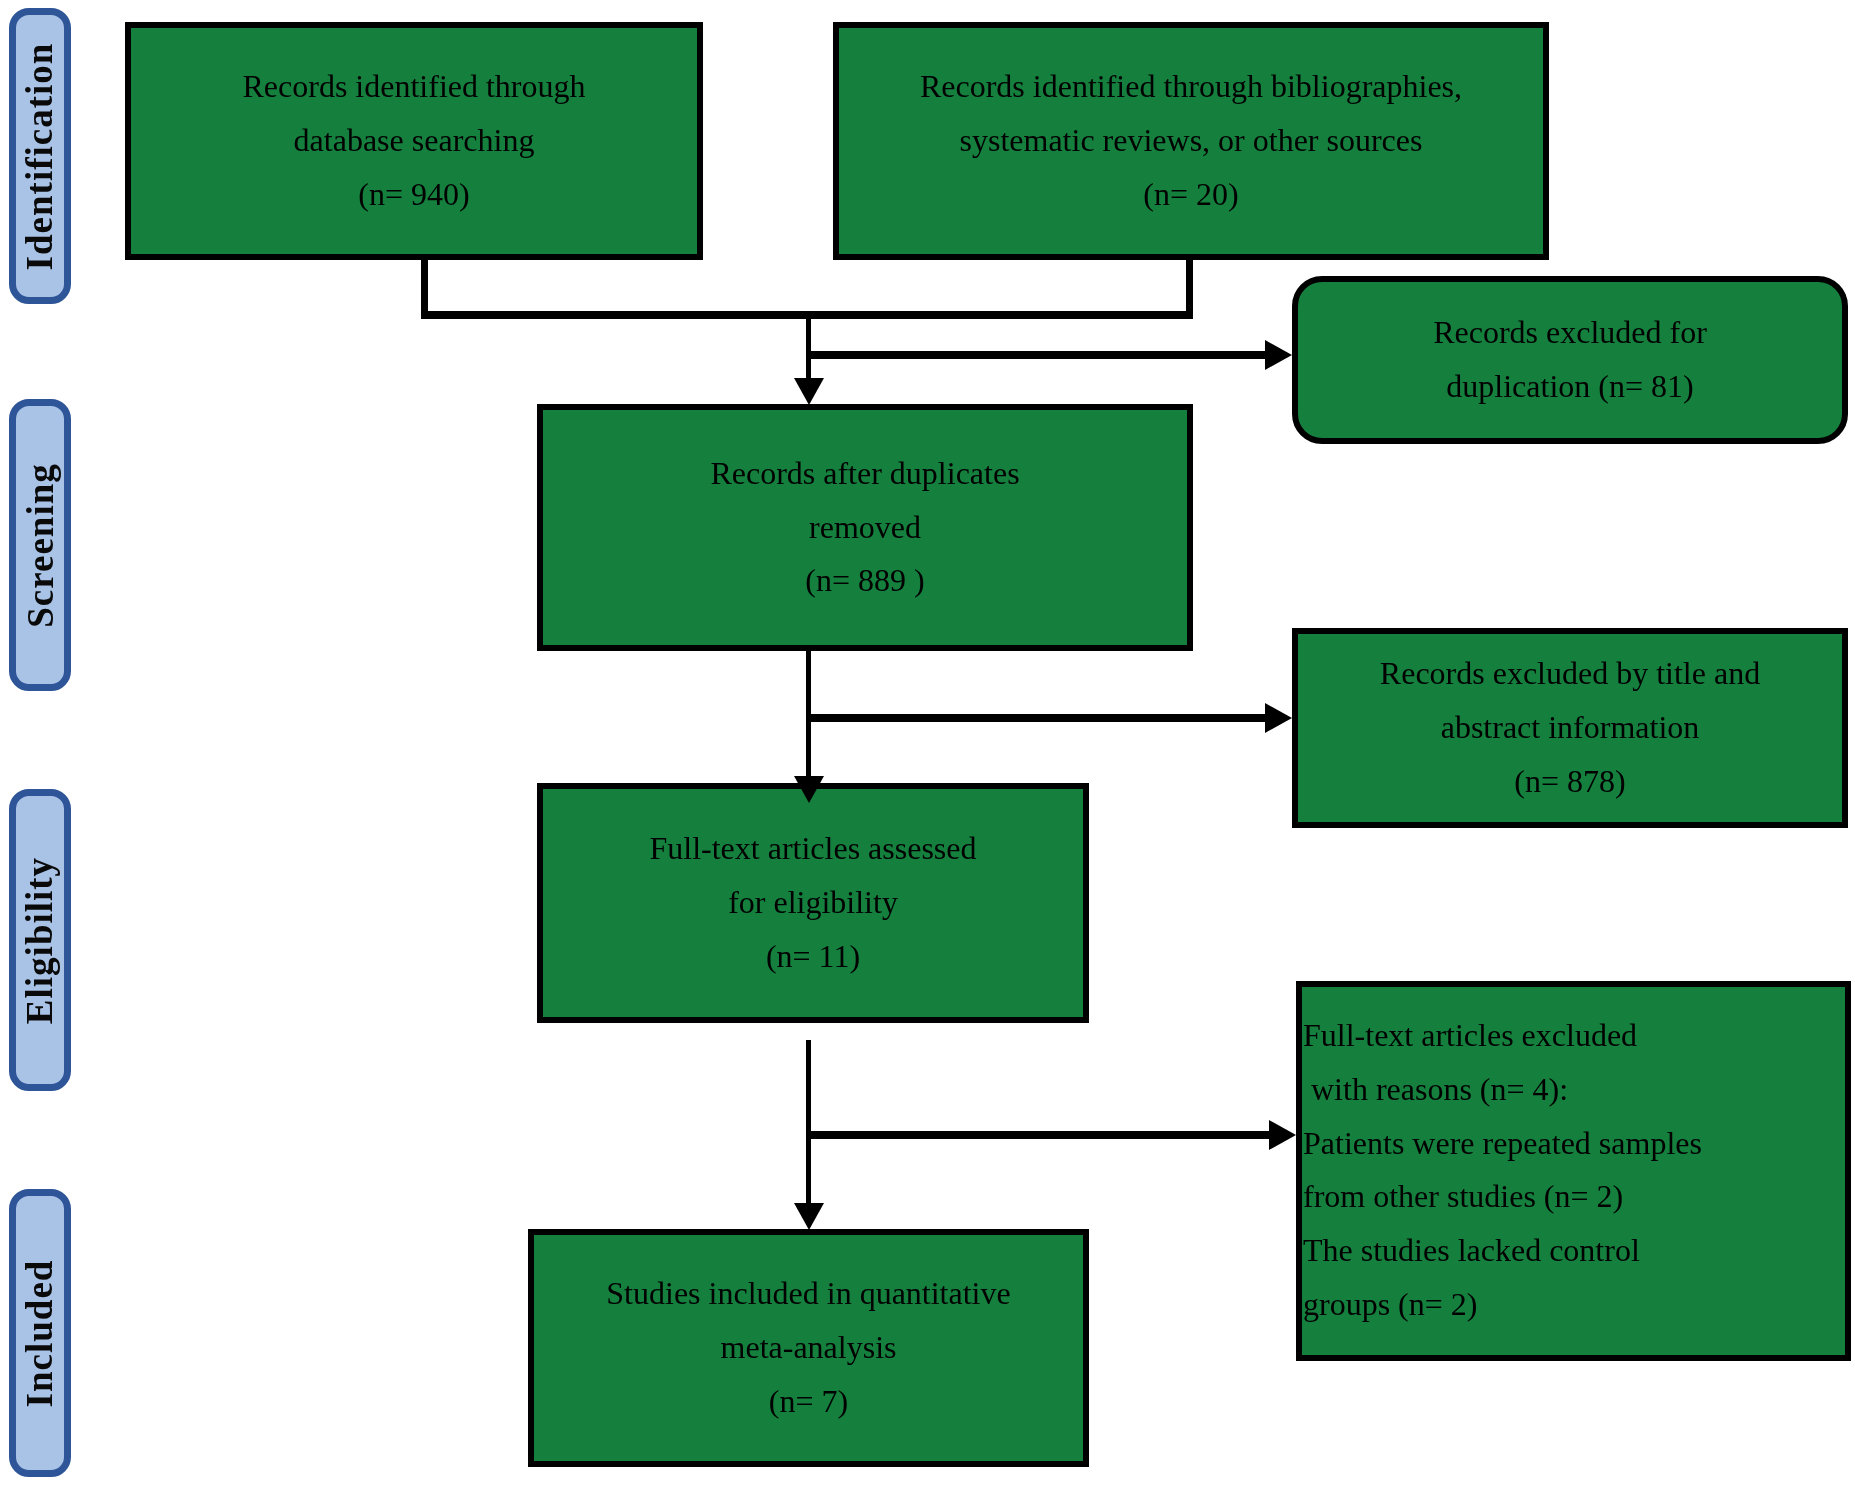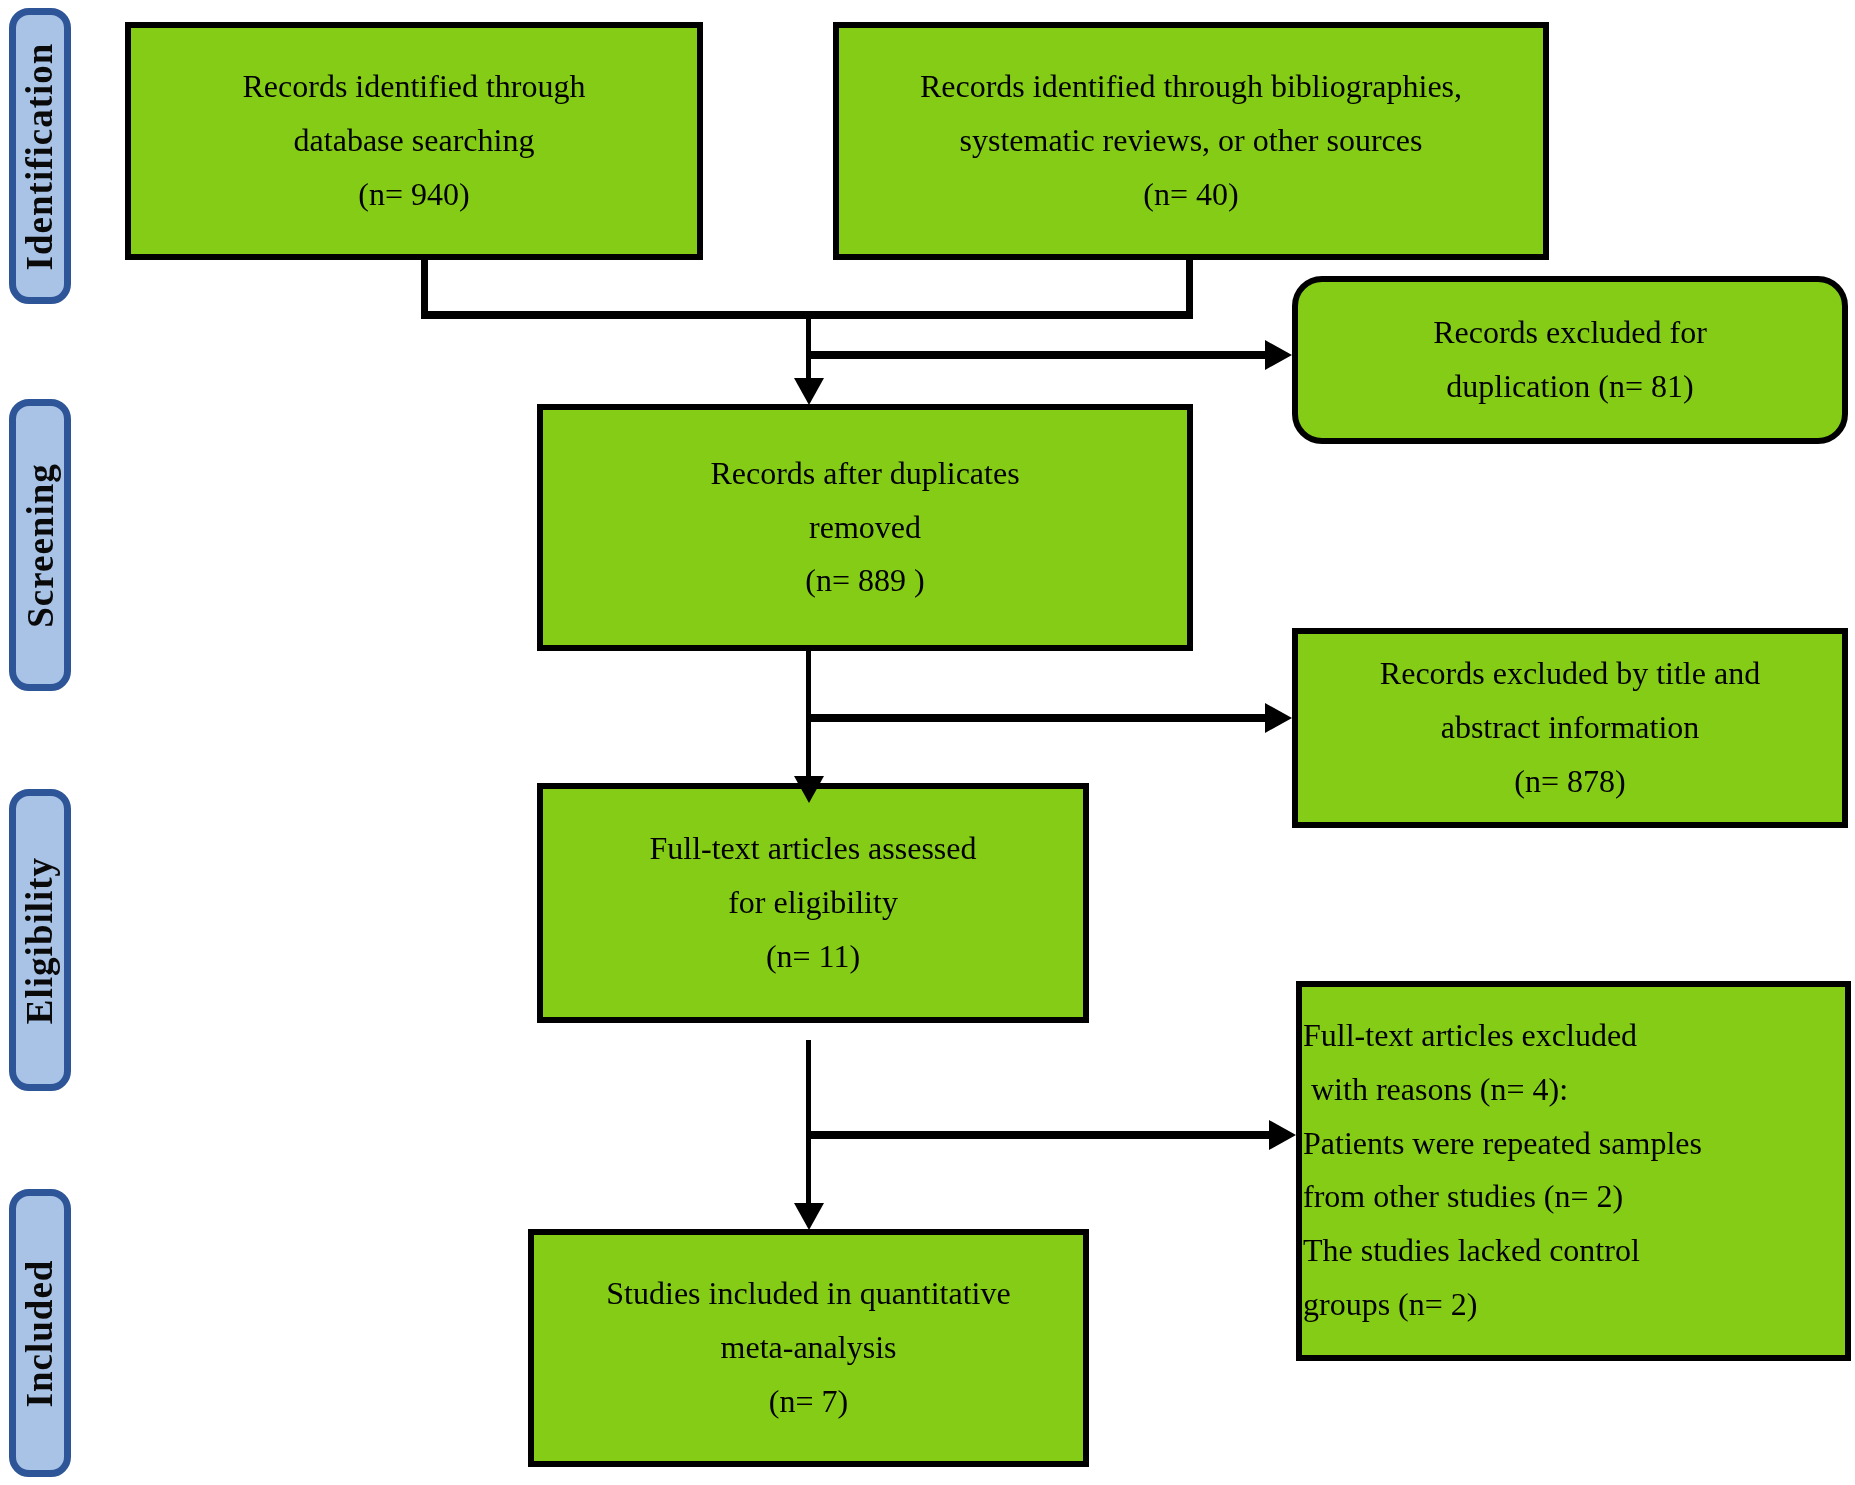--- a/index.html
+++ b/index.html
@@ -23,21 +23,21 @@
     transform:rotate(-90deg);
     white-space:nowrap;
     font-size:37px;font-weight:bold;color:#0a0a0a;
     letter-spacing:1px;
   }
   
   .fbox{
     position:absolute;
     border:6px solid var(--box-border,#000);
     box-sizing:border-box;
-    background:#84cc16;
+    background:#15803d;
     display:flex;align-items:center;justify-content:center;
   }
   .box-text{
     font-size:32px;line-height:1.68;
     text-align:center;white-space:pre-line;color:#000;
     padding:0 8px;
   }
   .fbox.left-align{align-items:flex-start;justify-content:flex-start;}
   .fbox.left-align .box-text{
     text-align:left;white-space:pre-wrap;
@@ -78,21 +78,21 @@
 
   <div class="fbox" style="left:125px;top:22px;width:578px;height:238px;">
     <div class="box-text">Records identified through
 database searching
 (n= 940)</div>
   </div>
 
   <div class="fbox" style="left:833px;top:22px;width:716px;height:238px;">
     <div class="box-text">Records identified through bibliographies,
 systematic reviews, or other sources
-(n= 40)</div>
+(n= 20)</div>
   </div>
 
   <div class="fbox" style="left:1292px;top:276px;width:556px;height:168px;border-radius:30px;">
     <div class="box-text">Records excluded for
 duplication (n= 81)</div>
   </div>
 
   <div class="fbox" style="left:537px;top:404px;width:656px;height:247px;">
     <div class="box-text">Records after duplicates
 removed

